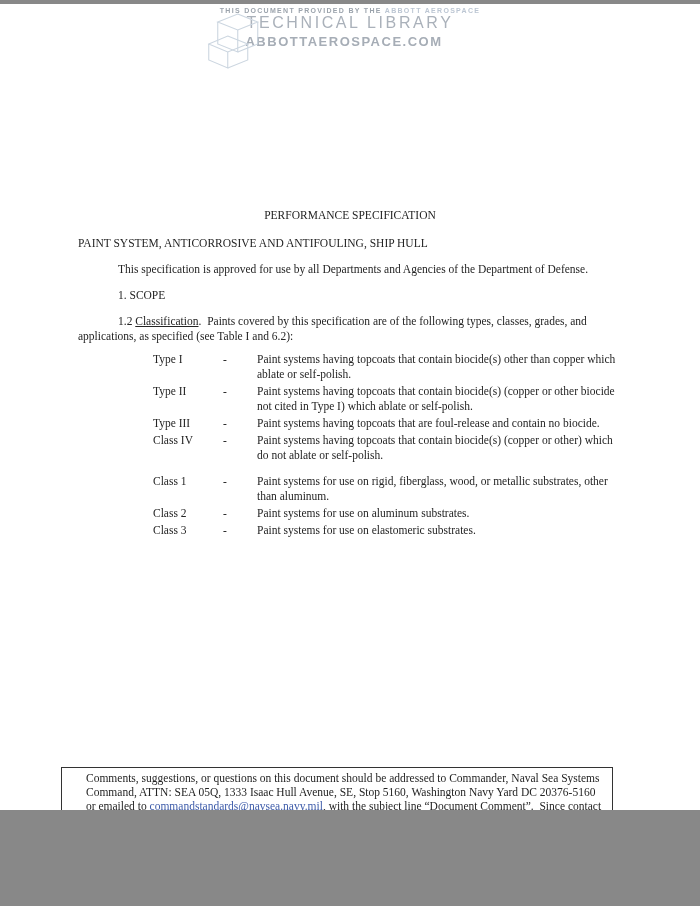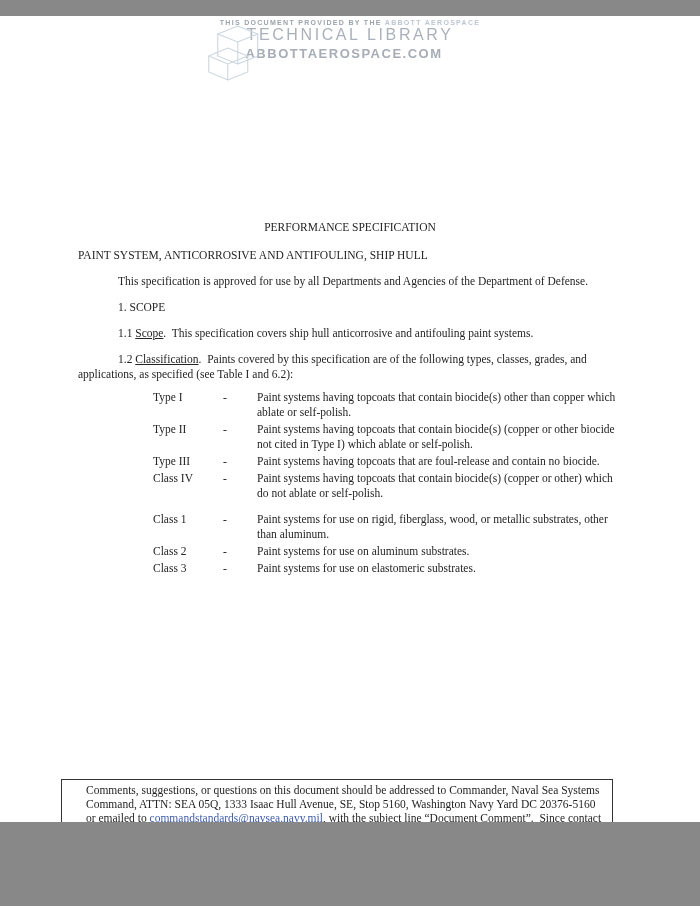--- a/index.html
+++ b/index.html
@@ -1,16 +1,16 @@
 <!DOCTYPE html>
 <html><head>
 <meta charset="utf-8">
 <style>
   html,body{margin:0;padding:0;background:#888;}
-  .page{position:relative;width:700px;height:806px;background:#ffffff;margin:16px auto;
+  .page{position:relative;width:700px;height:806px;background:#ffffff;margin:4px auto;
         font-family:"Liberation Serif","DejaVu Serif",serif;color:#242424;overflow:hidden;}
 
   
   .watermark{position:absolute;top:3px;left:50%;transform:translateX(-50%);
              text-align:center;font-family:"Liberation Sans","DejaVu Sans",sans-serif;
              user-select:none;}
   .wm-cube{position:absolute;left:-12px;top:5px;}
   .wm-line1{font-size:7px;letter-spacing:1.3px;white-space:nowrap;color:#9ba3ac;font-weight:bold;}
   .wm-line1 .wm-provider{color:#bcc6d3;}
   .wm-line2{font-size:16px;letter-spacing:2.6px;color:#aab1ba;white-space:nowrap;margin-top:0px;}
@@ -72,21 +72,20 @@
     <div class="wm-line3">ABBOTTAEROSPACE.COM</div>
   </div>
 
 
   <div class="docbody">
     <p class="p-center">PERFORMANCE SPECIFICATION</p>
     <p class="p-center2">PAINT SYSTEM, ANTICORROSIVE AND ANTIFOULING, SHIP HULL</p>
     <p class="para">This specification is approved for use by all Departments and Agencies of the Department of Defense.</p>
     <p class="para">1. SCOPE</p>
 
-    <p class="para"><span>1.1 </span><span class="u">Scope</span><span>.  This specification covers ship hull anticorrosive and antifouling paint systems.</span></p>
 
     <p class="para-12"><span>1.2 </span><span class="u">Classification</span><span>.  Paints covered by this specification are of the following types, classes, grades, and applications, as specified (see Table I and 6.2):</span></p>
 
 
     <div class="def-list">
       <div class="row"><span class="def-label">Type I</span><span class="def-dash">-</span><span class="def-desc">Paint systems having topcoats that contain biocide(s) other than copper which ablate or self-polish.</span></div>
       <div class="row"><span class="def-label">Type II</span><span class="def-dash">-</span><span class="def-desc">Paint systems having topcoats that contain biocide(s) (copper or other biocide not cited in Type I) which ablate or self-polish.</span></div>
       <div class="row"><span class="def-label">Type III</span><span class="def-dash">-</span><span class="def-desc">Paint systems having topcoats that are foul-release and contain no biocide.</span></div>
       <div class="row"><span class="def-label">Class IV</span><span class="def-dash">-</span><span class="def-desc">Paint systems having topcoats that contain biocide(s) (copper or other) which do not ablate or self-polish.</span></div>
     </div>

